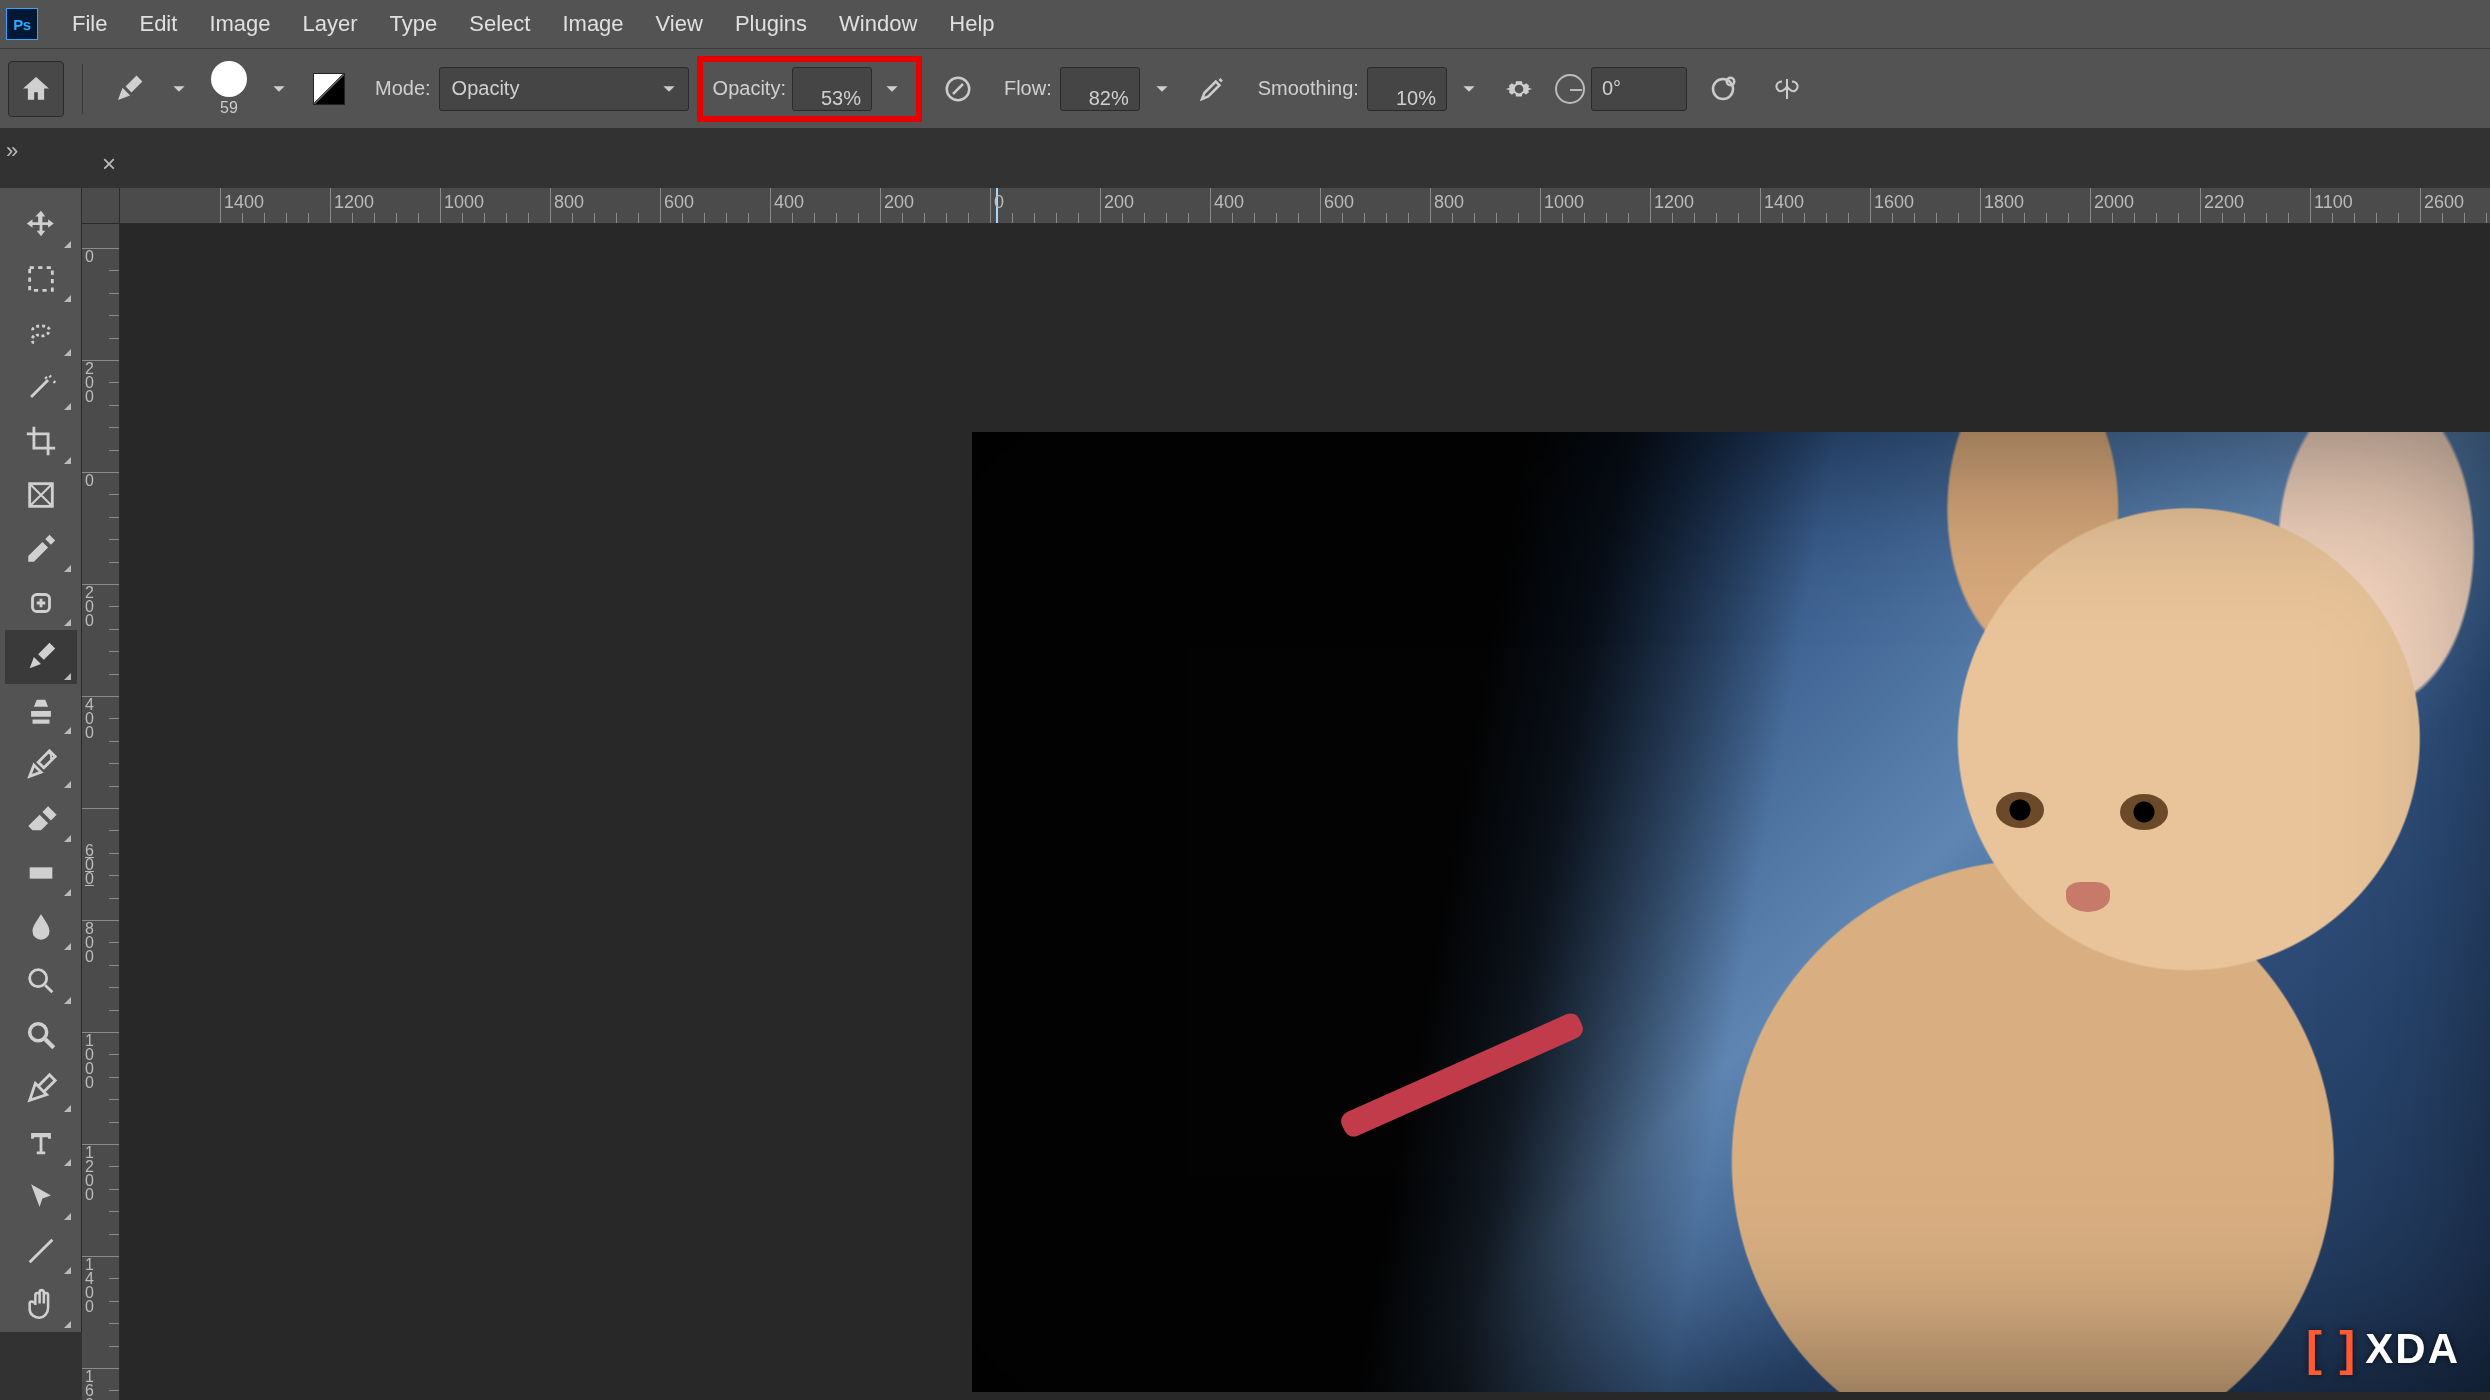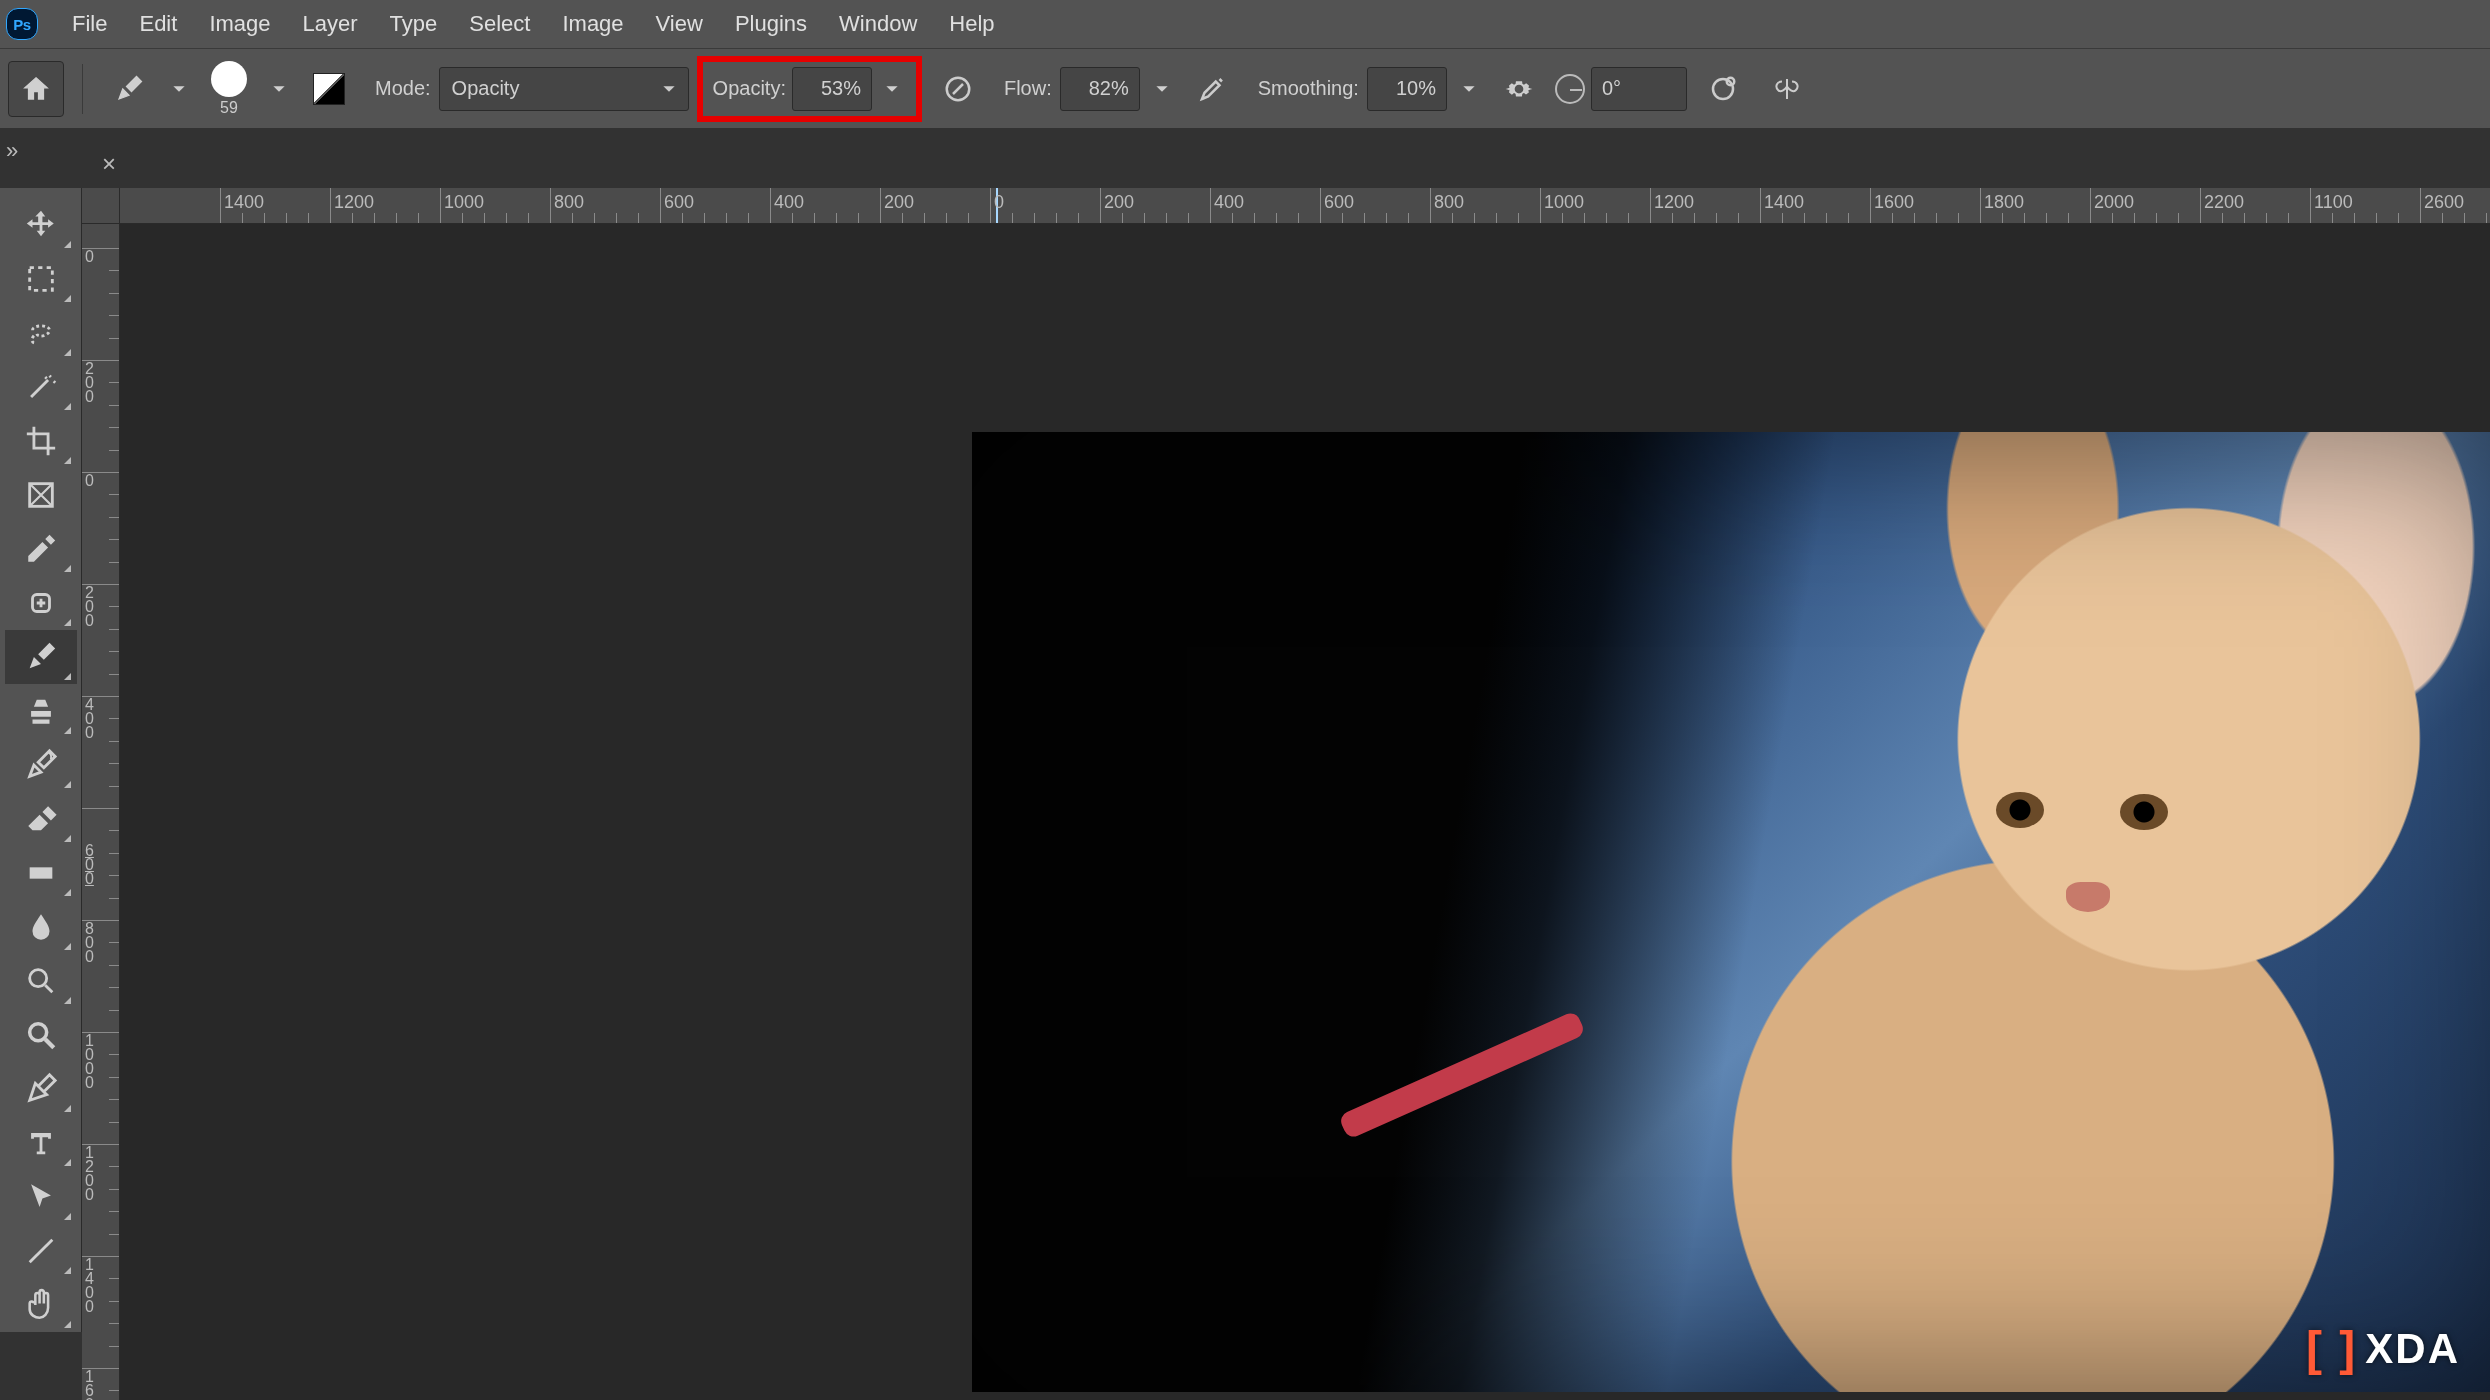--- a/index.html
+++ b/index.html
@@ -1,36 +1,36 @@
 <!DOCTYPE html>
 <html><head>
 <meta charset="utf-8">
 <style>
 * { margin: 0; padding: 0; box-sizing: border-box; font-family: -apple-system, "Segoe UI", Arial, sans-serif; user-select: none; }
 body { background: #323232; color: #d0d0d0; width: 2490px; height: 1400px; overflow: hidden; position: relative; }
 
 
 .menubar { height: 48px; background: #535353; display: flex; align-items: center; padding: 0 6px; font-size: 22px; color: #e0e0e0; }
-.ps-logo { width: 32px; height: 32px; background: #001833; border: 1px solid #31a8ff; display: flex; align-items: center; justify-content: center; color: #31a8ff; font-weight: 700; font-size: 15px; margin-right: 18px; border-radius: 12px; letter-spacing: -0.5px; }
+.ps-logo { width: 32px; height: 32px; background: #001833; border: 1px solid #31a8ff; display: flex; align-items: center; justify-content: center; color: #31a8ff; font-weight: 700; font-size: 15px; margin-right: 18px; border-radius: 0; letter-spacing: -0.5px; }
 .menu-item { padding: 0 16px; cursor: pointer; }
 
 
 .optionsbar { height: 80px; background: #535353; border-top: 1px solid #3a3a3a; display: flex; align-items: center; padding: 0 8px; gap: 8px; font-size: 20px; color: #d0d0d0; }
 .opt-iconbtn { width: 56px; height: 56px; display: flex; align-items: center; justify-content: center; border-radius: 4px; border: 1px solid transparent; }
 .opt-iconbtn svg { width: 30px; height: 30px; fill: #d0d0d0; stroke: #d0d0d0; }
 .brush-preview { display: flex; flex-direction: column; align-items: center; width: 56px; }
 .brush-circle { width: 36px; height: 36px; background: #fff; border-radius: 50%; }
 .brush-size { font-size: 16px; color: #ccc; margin-top: 2px; }
 .dd { width: 28px; height: 48px; display: flex; align-items: center; justify-content: center; }
 .dd svg { width: 14px; height: 14px; fill: #d0d0d0; }
 .opt-label { color: #d0d0d0; margin-left: 10px; }
 .opt-select { background: #454545; border: 1px solid #2a2a2a; height: 44px; padding: 0 12px; display: flex; align-items: center; justify-content: space-between; border-radius: 3px; }
 .opt-select.mode { width: 250px; }
 .opt-input { background: #454545; border: 1px solid #2a2a2a; height: 44px; padding: 0 10px; display: flex; align-items: center; justify-content: flex-end; border-radius: 3px; }
-.opt-input.pct { width: 80px; }
+.opt-input.pct { width: 80px; align-items: flex-end; }
 .opt-group { display: flex; align-items: center; gap: 6px; }
 .highlight-box { border: 6px solid #e60000; padding: 4px 10px; display: flex; align-items: center; gap: 6px; height: 66px; }
 .sep { width: 1px; height: 50px; background: #3a3a3a; margin: 0 10px; }
 .swatch { width: 32px; height: 32px; background: linear-gradient(135deg,#fff 0 48%, transparent 48% 52%, #000 52% 100%); border: 1px solid #222; }
 .angle-input { display: flex; align-items: center; gap: 6px; background: #454545; border: 1px solid #2a2a2a; height: 44px; padding: 0 10px; border-radius: 3px; width: 96px; }
 .angle-wheel { width: 30px; height: 30px; border: 2px solid #bbb; border-radius: 50%; position: relative; }
 .angle-wheel::after { content: ""; position: absolute; left: 50%; top: 50%; width: 12px; height: 2px; background: #bbb; transform-origin: 0 50%; }
 
 
 .expand-chev { position: absolute; left: 6px; top: 138px; color: #bbb; font-size: 22px; }

